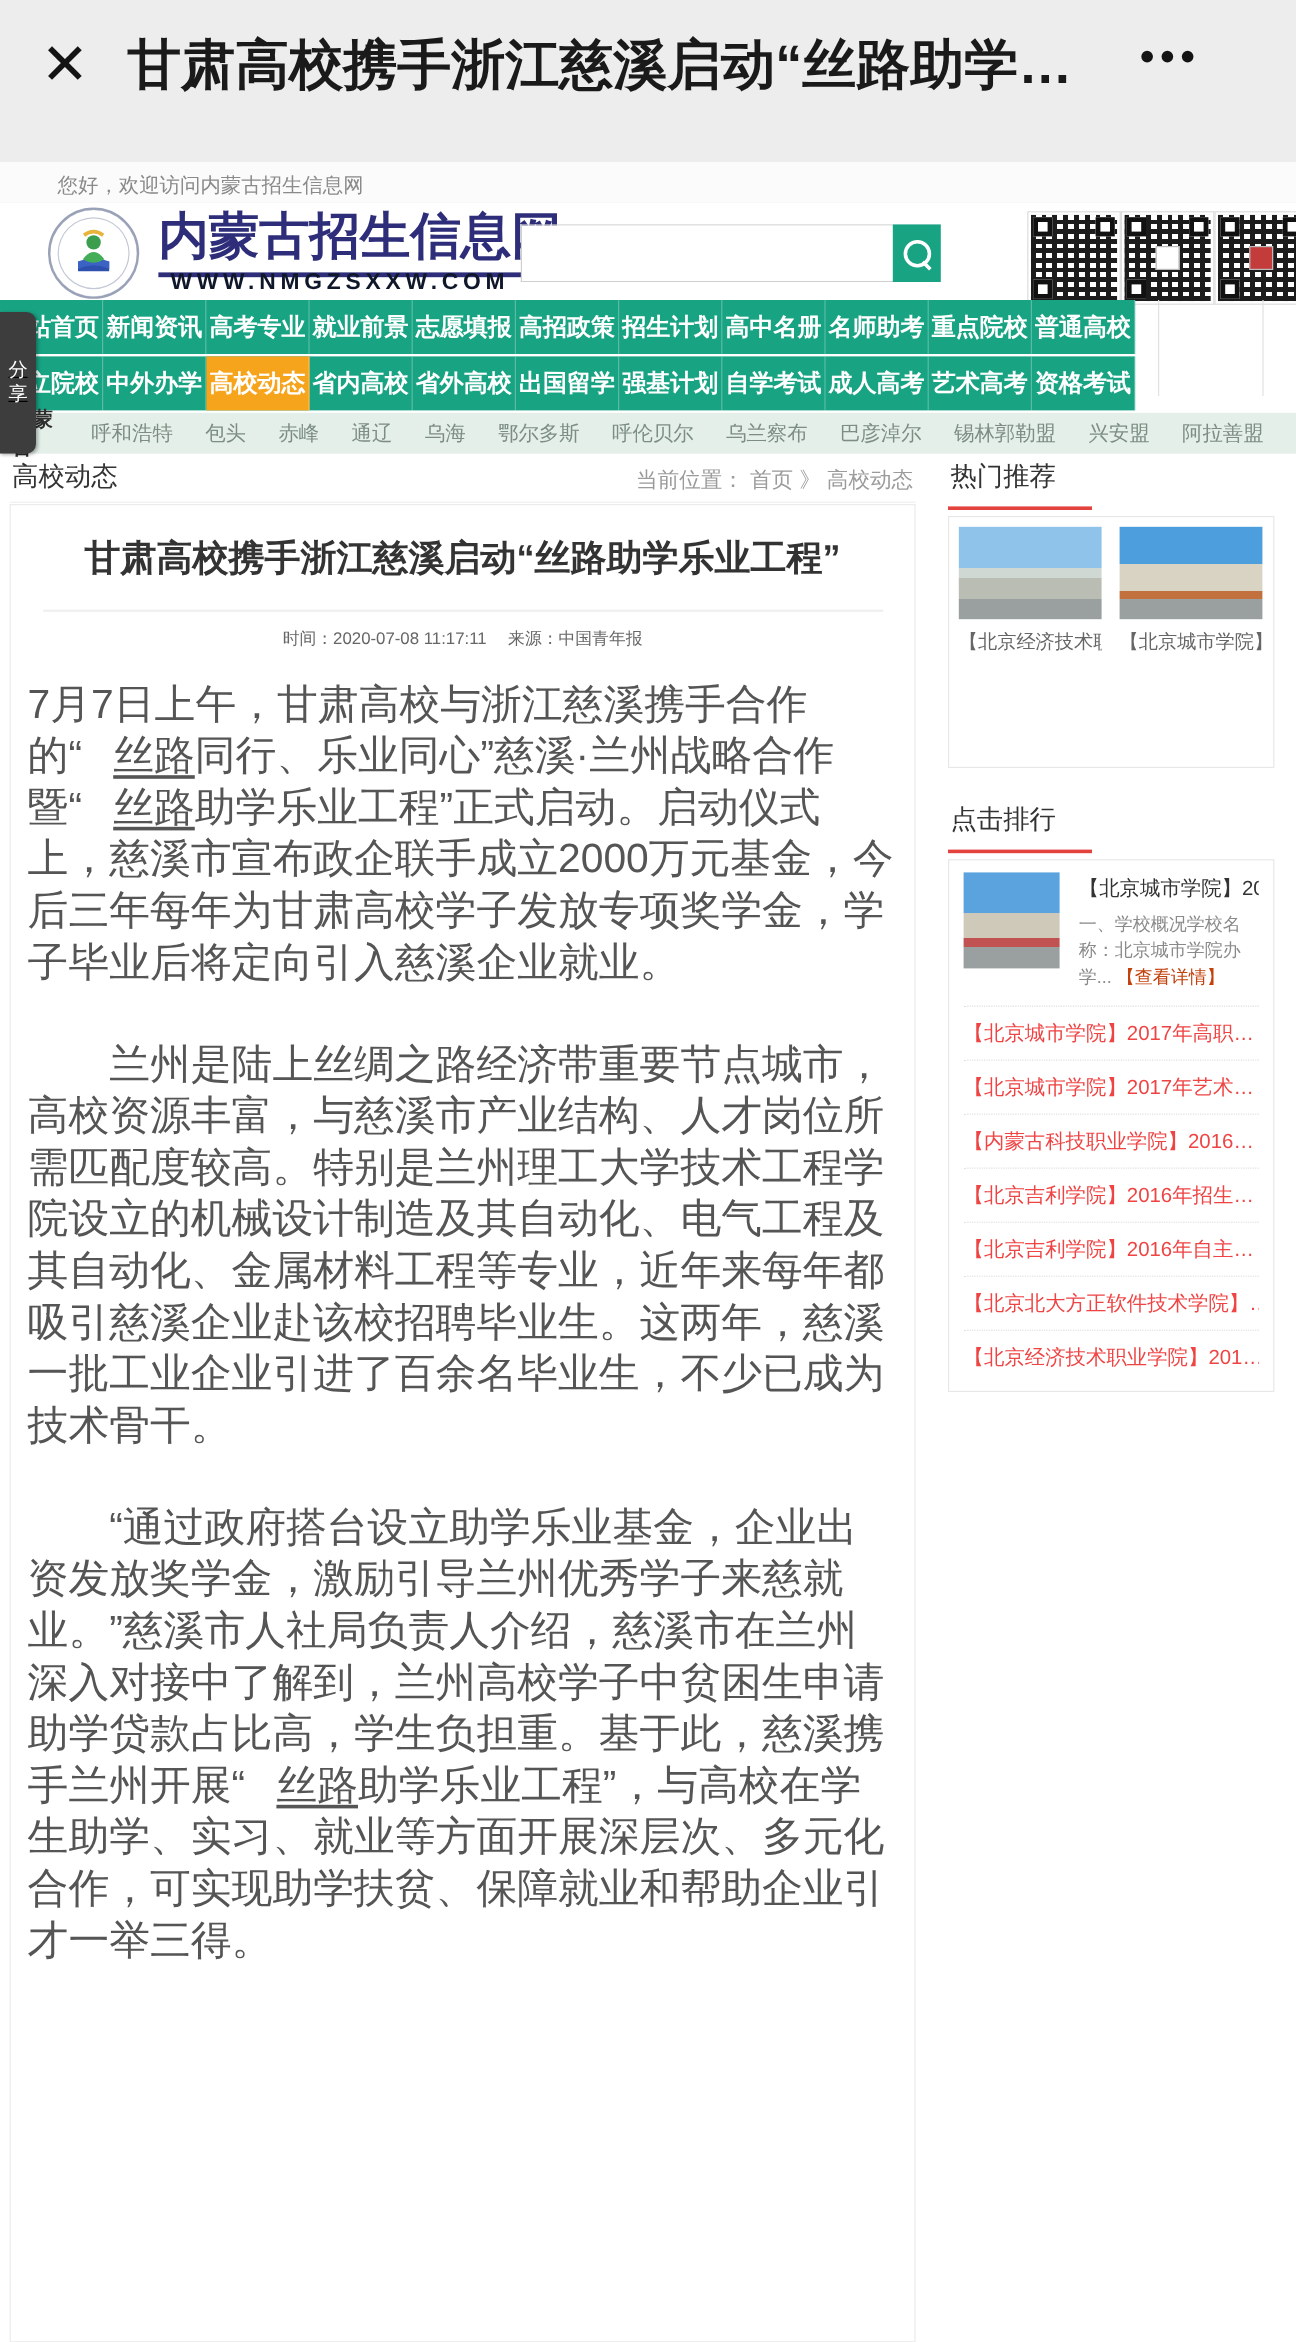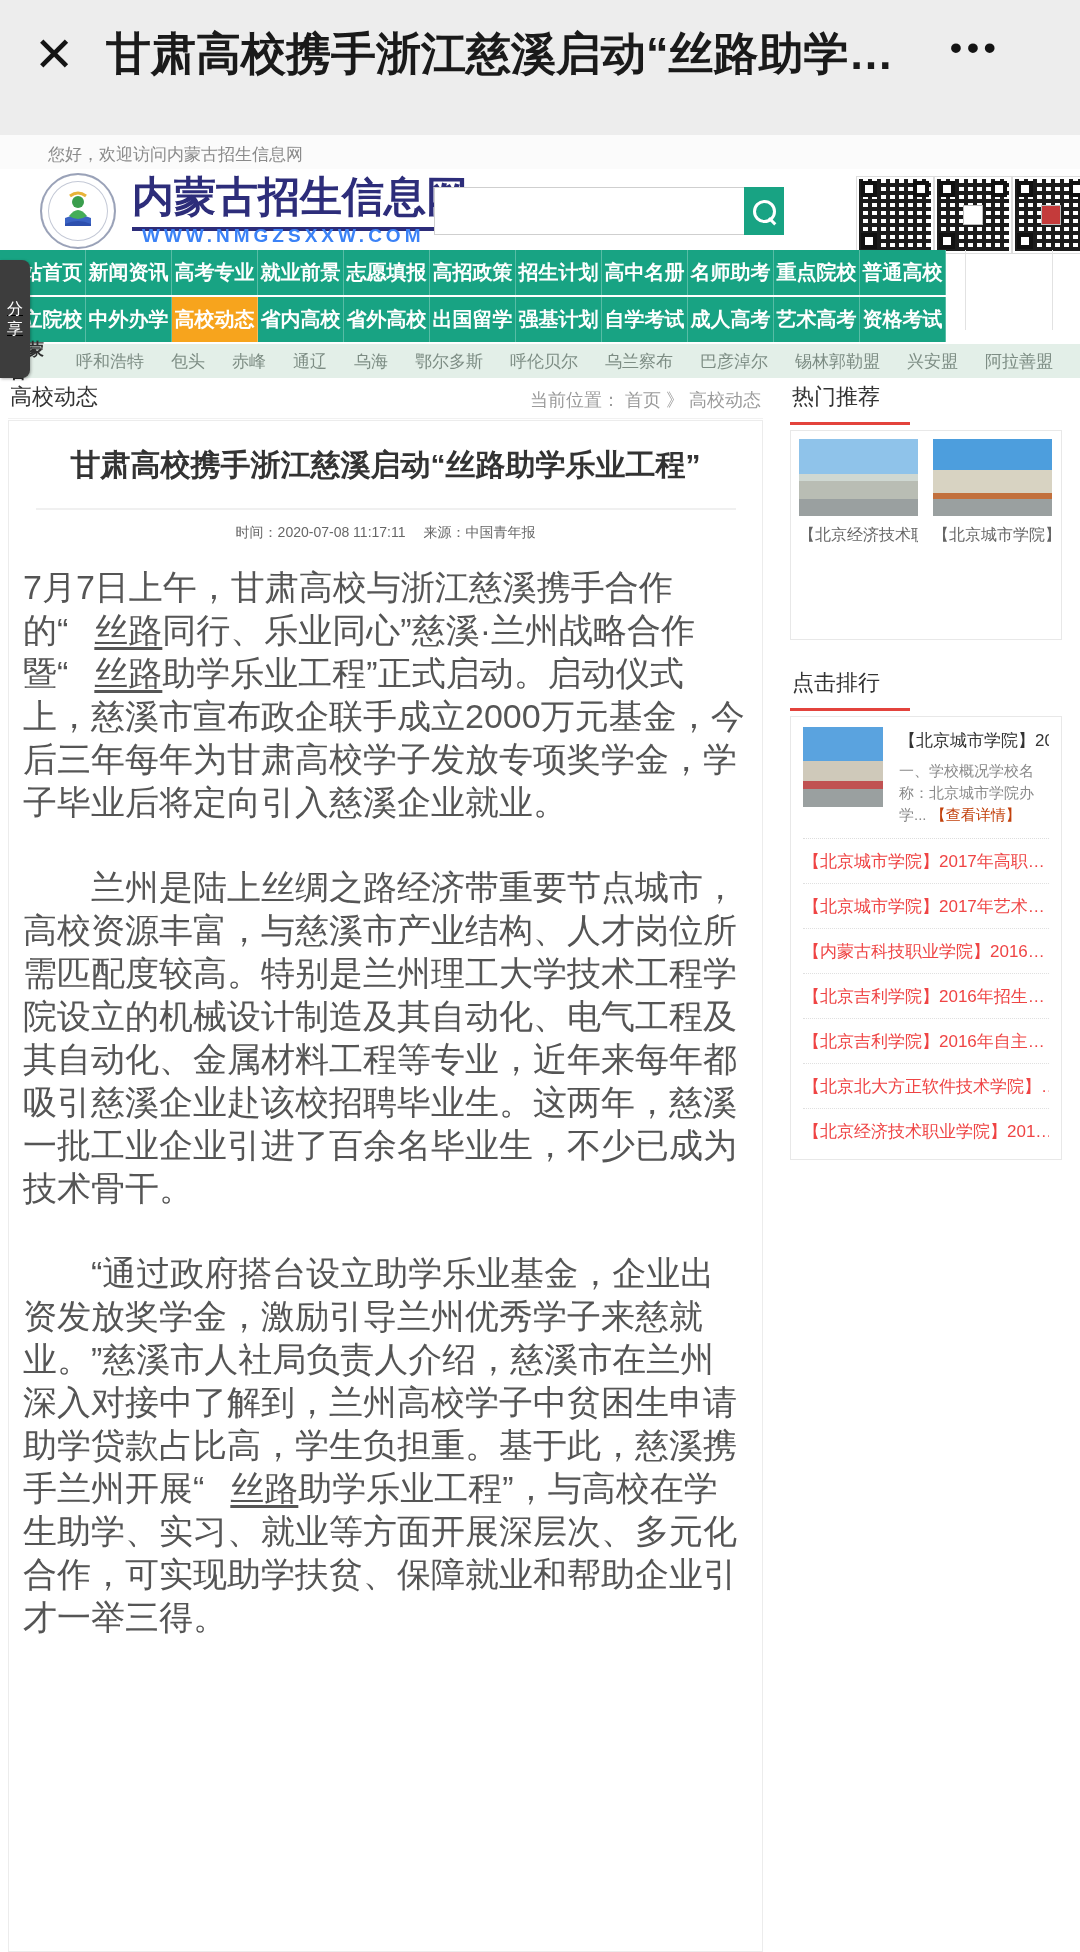--- a/index.html
+++ b/index.html
@@ -21,21 +21,21 @@
   .u-links .u-link{color:#8a8a8a;cursor:pointer;}
   .u-links .u-sep{color:#c9c9c9;margin:0 10px;}
 
   
   .site-header{position:absolute;left:0;top:169px;width:1080px;height:81px;background:#fff;}
   .logo-wrap{position:absolute;left:40px;top:4px;width:78px;height:78px;cursor:pointer;}
   .logo-ring{width:72px;height:72px;border:2px solid #9aa2b8;border-radius:50%;background:#fff;
              box-shadow:inset 0 0 0 6px #fff,inset 0 0 0 7px #c4c9d6;display:flex;align-items:center;justify-content:center;}
   .site-name{position:absolute;left:132px;top:0px;font-size:42px;font-weight:800;color:#2d2d7a;
              padding-bottom:2px;border-bottom:4px solid #2d2d7a;white-space:nowrap;}
-  .site-url{position:absolute;left:142px;top:56px;font-size:19px;font-weight:700;letter-spacing:4px;color:#3b82f6;}
+  .site-url{position:absolute;left:142px;top:56px;font-size:19px;font-weight:700;letter-spacing:4px;color:#0f172a;}
   .search-box{position:absolute;left:434px;top:18px;width:310px;height:48px;border:1px solid #cfcfcf;
               border-right:none;background:#fff;box-sizing:border-box;}
   .search-box input{width:100%;height:100%;border:none;outline:none;font-size:20px;padding:0 10px;box-sizing:border-box;}
   .search-btn{position:absolute;left:744px;top:18px;width:40px;height:48px;background:#18a383;border:none;
               display:flex;align-items:center;justify-content:center;cursor:pointer;}
   .mag{position:relative;width:17px;height:17px;border:3px solid #fff;border-radius:50%;display:block;}
   .mag::after{content:"";position:absolute;left:14px;top:14px;width:9px;height:3px;background:#fff;
               transform:rotate(45deg);transform-origin:0 0;}
   .qr{position:absolute;top:8px;width:72px;height:72px;background:
         repeating-linear-gradient(0deg,#1c1c1c 0 4px,rgba(255,255,255,0) 4px 8px),

